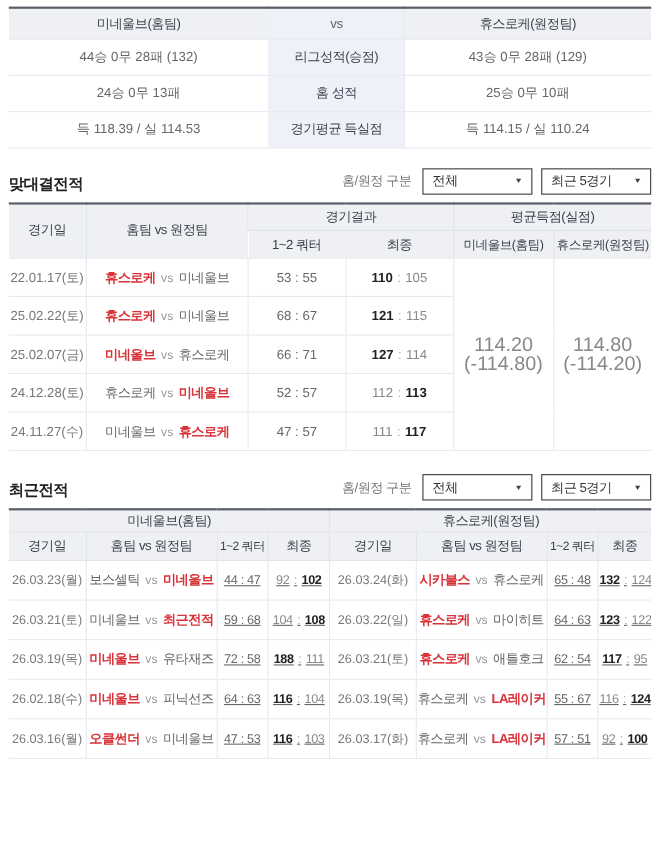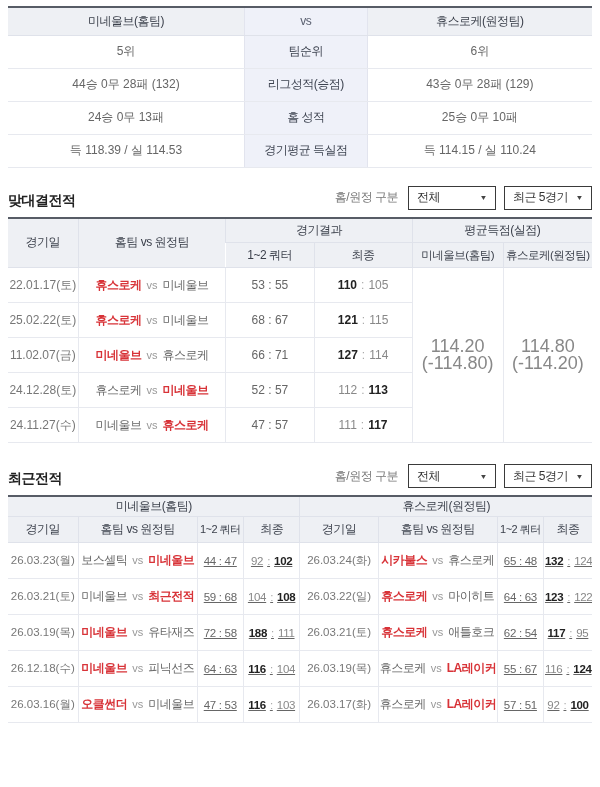--- a/index.html
+++ b/index.html
@@ -17,21 +17,21 @@
     padding:6px 8px 0;
     font-family:"Liberation Sans","DejaVu Sans",sans-serif;
     -webkit-font-smoothing:antialiased;
   }
   .bar{display:flex;justify-content:space-between;align-items:flex-end;margin-bottom:7px;}
   .sec-title{font-size:14px;font-weight:bold;color:#222;letter-spacing:-0.5px;}
   .season{font-size:12px;color:#8a8a8a;}
   .filters{display:flex;align-items:center;gap:8px;}
   .filter-label{font-size:12px;color:#777;margin-right:2px;letter-spacing:-0.5px;}
   .select{
-    width:88px;height:24px;border:1px solid #3a3a3a;background:#fff;
+    width:100px;height:24px;border:1px solid #3a3a3a;background:#fff;
     display:flex;align-items:center;justify-content:space-between;
     padding:0 8px;font-size:12px;color:#333;cursor:pointer;letter-spacing:-0.5px;
   }
   .caret{font-size:8px;color:#444;transform:scaleY(0.85);}
   table{width:100%;border-collapse:collapse;table-layout:fixed;border-top:2px solid var(--dark-top);border-bottom:1px solid var(--line2);}
   th,td{white-space:nowrap;overflow:hidden;text-align:center;}
   th{background:var(--header-bg);font-weight:normal;color:#3a3f4a;font-size:12px;border-bottom:1px solid var(--line2);letter-spacing:-0.5px;}
   td{font-size:12px;color:#666;border-bottom:1px solid var(--line);}
   
   .t1 th{height:28px;}
@@ -76,25 +76,20 @@
       </colgroup>
     <thead>
       <tr>
         <th>미네울브(홈팀)</th>
         <th class="mid">vs</th>
         <th>휴스로케(원정팀)</th>
       </tr>
     </thead>
     <tbody id="stats-body">
         <tr>
-          <td>5위</td>
-          <td class="mid">팀순위</td>
-          <td>6위</td>
-        </tr>
-        <tr>
           <td>44승 0무 28패 (132)</td>
           <td class="mid">리그성적(승점)</td>
           <td>43승 0무 28패 (129)</td>
         </tr>
         <tr>
           <td>24승 0무 13패</td>
           <td class="mid">홈 성적</td>
           <td>25승 0무 10패</td>
         </tr>
         <tr>
@@ -153,21 +148,21 @@
           <td class="avg" rowspan="5">114.20<br>(-114.80)</td>
           <td class="avg" rowspan="5">114.80<br>(-114.20)</td>
         </tr>
         <tr>
           <td class="date">25.02.22(토)</td>
           <td><span class="team win">휴스로케</span><span class="vs">vs</span><span class="team">미네울브</span></td>
           <td class="q12">68 : 67</td>
           <td class="final"><span class="fs fw">121</span><span class="fcolon">:</span><span class="fs">115</span></td>
         </tr>
         <tr>
-          <td class="date">11.02.07(금)</td>
+          <td class="date">25.02.07(금)</td>
           <td><span class="team win">미네울브</span><span class="vs">vs</span><span class="team">휴스로케</span></td>
           <td class="q12">66 : 71</td>
           <td class="final"><span class="fs fw">127</span><span class="fcolon">:</span><span class="fs">114</span></td>
         </tr>
         <tr>
           <td class="date">24.12.28(토)</td>
           <td><span class="team">휴스로케</span><span class="vs">vs</span><span class="team win">미네울브</span></td>
           <td class="q12">52 : 57</td>
           <td class="final"><span class="fs">112</span><span class="fcolon">:</span><span class="fs fw">113</span></td>
         </tr>
@@ -248,21 +243,21 @@
           <td class="date">26.03.19(목)</td>
           <td><span class="team win">미네울브</span><span class="vs">vs</span><span class="team">유타재즈</span></td>
           <td class="q12">72 : 58</td>
           <td class="final"><span class="fs fw">188</span><span class="fcolon">:</span><span class="fs">111</span></td>
           <td class="date">26.03.21(토)</td>
           <td><span class="team win">휴스로케</span><span class="vs">vs</span><span class="team">애틀호크</span></td>
           <td class="q12">62 : 54</td>
           <td class="final"><span class="fs fw">117</span><span class="fcolon">:</span><span class="fs">95</span></td>
         </tr>
         <tr>
-          <td class="date">26.12.18(수)</td>
+          <td class="date">26.02.18(수)</td>
           <td><span class="team win">미네울브</span><span class="vs">vs</span><span class="team">피닉선즈</span></td>
           <td class="q12">64 : 63</td>
           <td class="final"><span class="fs fw">116</span><span class="fcolon">:</span><span class="fs">104</span></td>
           <td class="date">26.03.19(목)</td>
           <td><span class="team">휴스로케</span><span class="vs">vs</span><span class="team win">LA레이커</span></td>
           <td class="q12">55 : 67</td>
           <td class="final"><span class="fs">116</span><span class="fcolon">:</span><span class="fs fw">124</span></td>
         </tr>
         <tr>
           <td class="date">26.03.16(월)</td>

